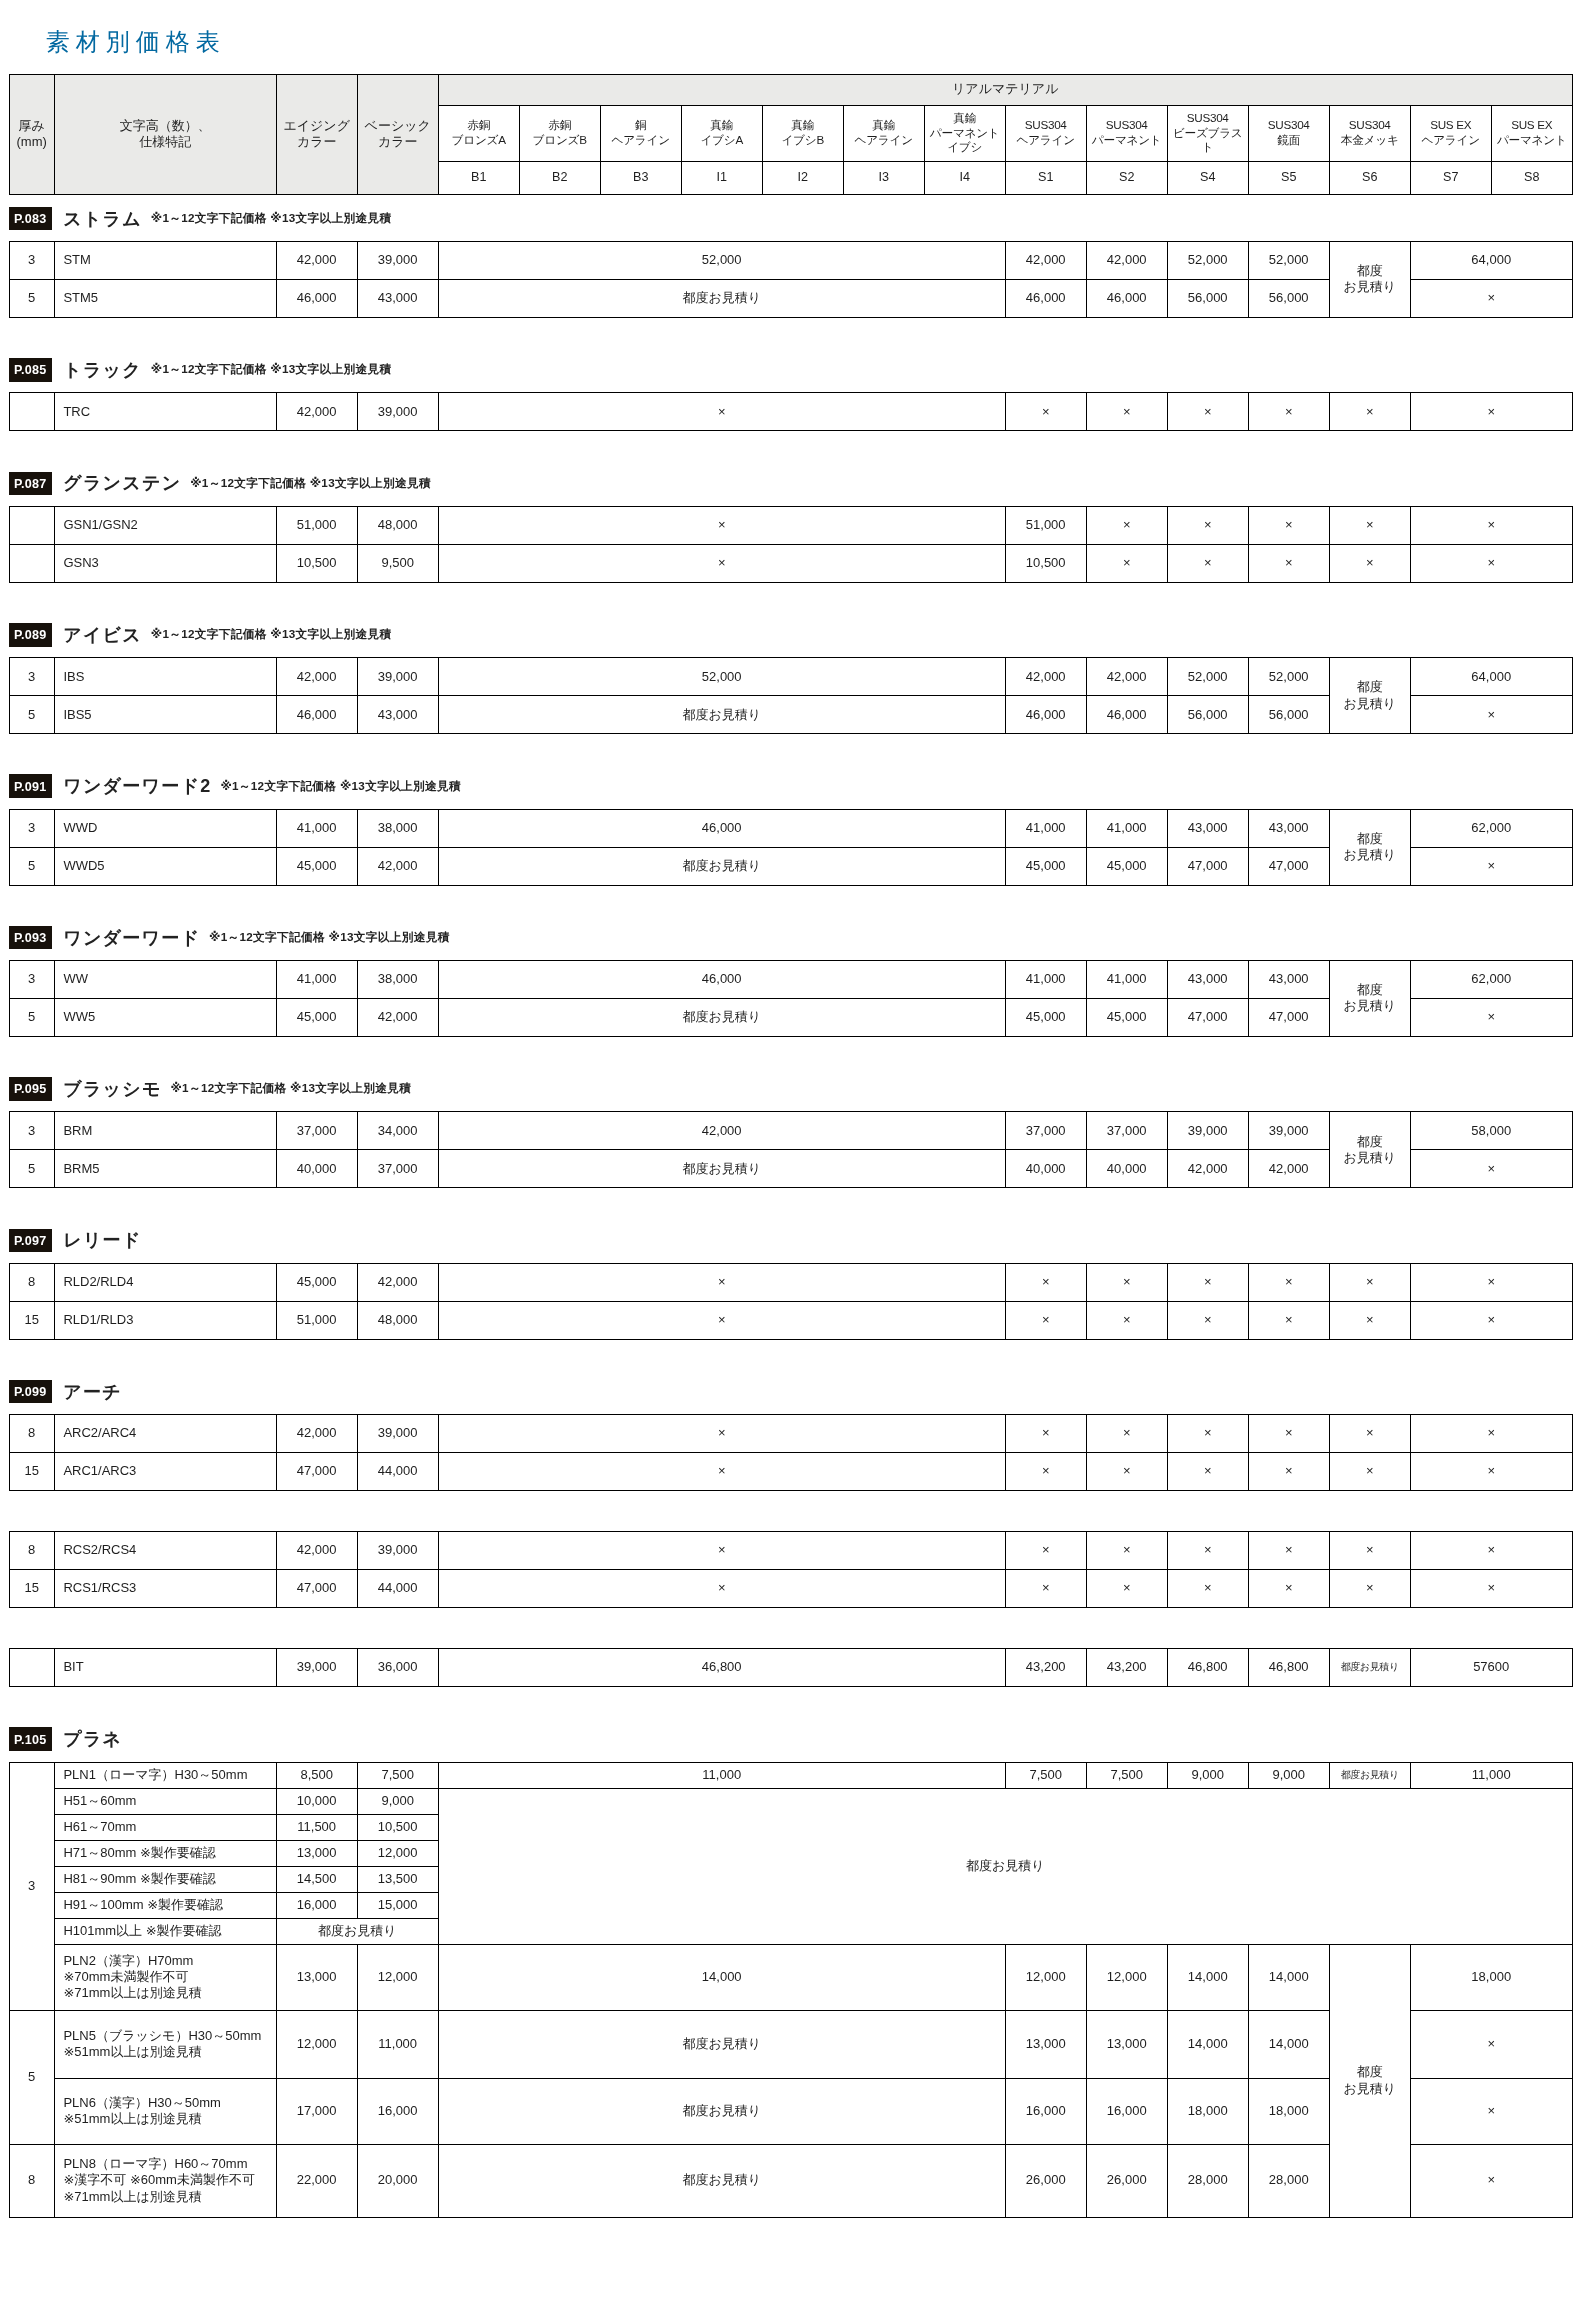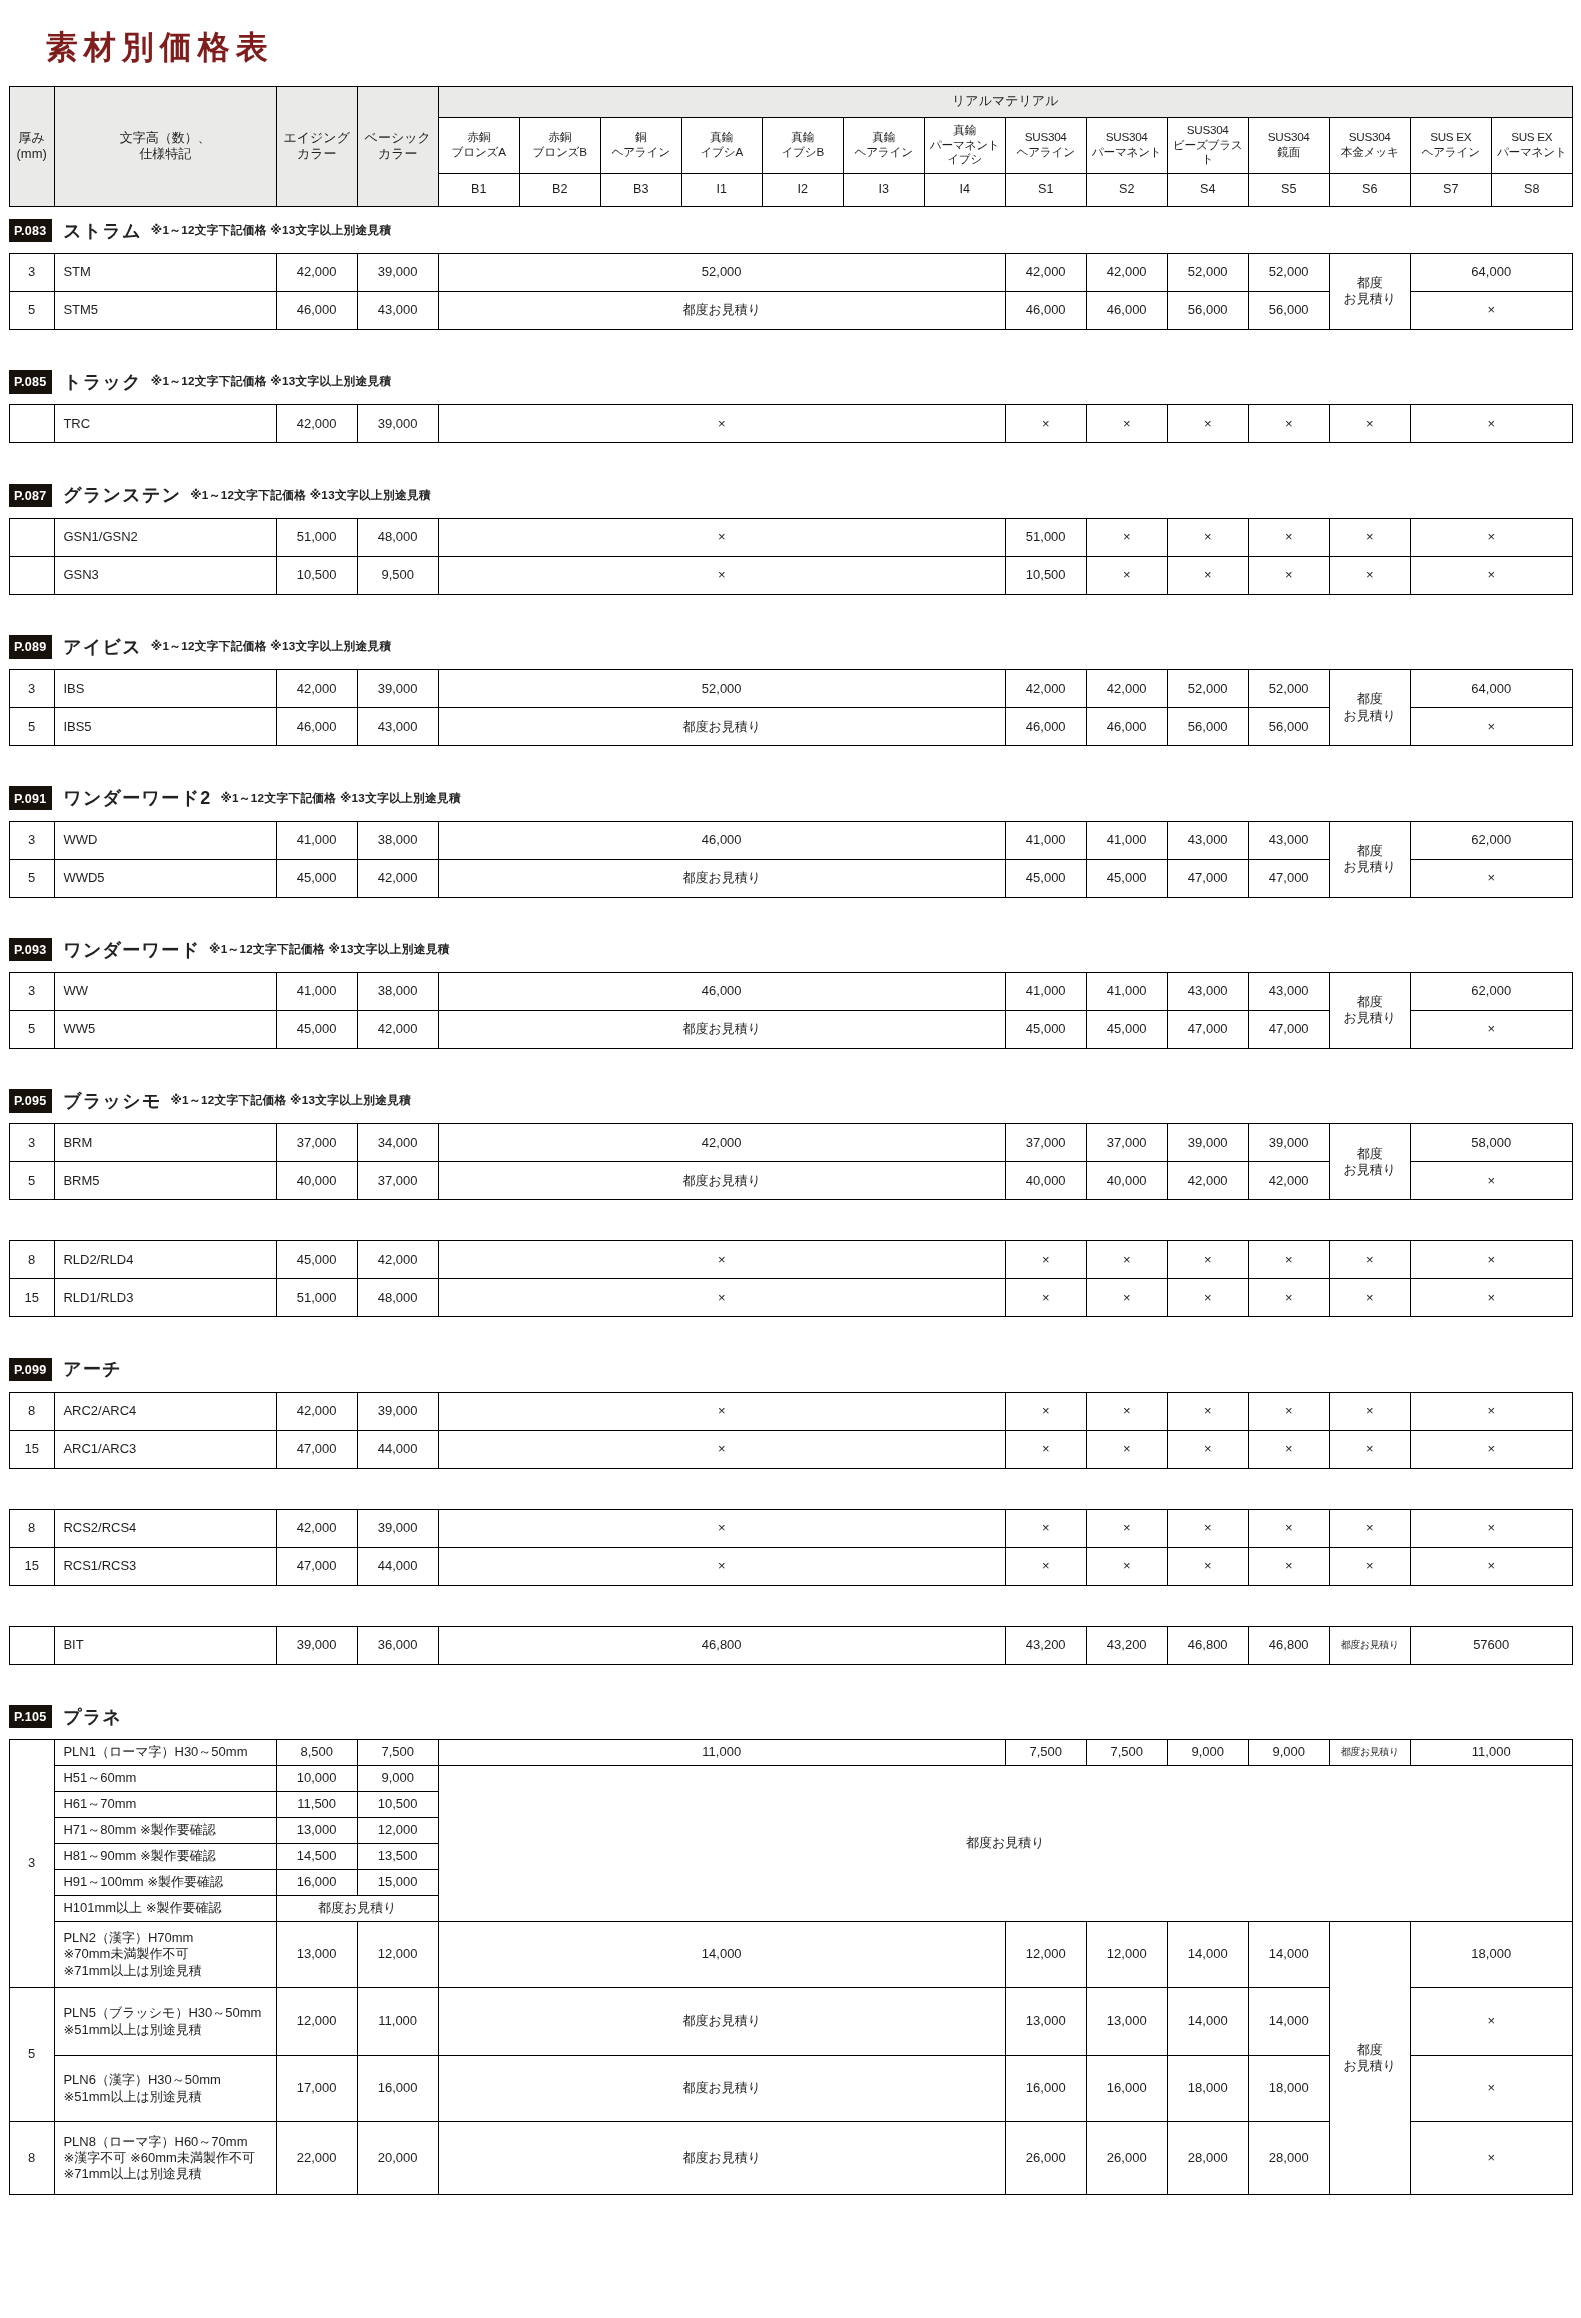--- a/index.html
+++ b/index.html
@@ -36,21 +36,21 @@
   }
   .house-chip1{position:absolute;left:22.6px;bottom:22.6px;width:10.4px;height:15.6px;background:#7a8c27;border:1.7px solid #4a3e35;}
   .house-chip2{position:absolute;left:26px;bottom:19px;width:10.4px;height:15.6px;background:#cd7d2a;border:1.7px solid #4a3e35;}
   .house-door{position:absolute;left:12px;bottom:7px;width:8.7px;height:14px;background:#3a2f28;}
   .logo-text{
     color:#fff;font-size:35px;font-weight:700;letter-spacing:0.9px;
     font-family:"Liberation Sans","DejaVu Sans",sans-serif;
   }
   .tagline{margin-top:6px;font-size:11.3px;font-weight:600;color:#2b2b2b;letter-spacing:0.2px;}
   .page-title{
-    margin:12px 0 0 37px;font-size:32px;font-weight:700;color:#7f1d1d;letter-spacing:6px;
+    margin:12px 0 0 37px;font-size:24px;font-weight:400;color:#0369a1;letter-spacing:6px;
   }
 
   
   table.grid{
     border-collapse:collapse;table-layout:fixed;width:1560px;
     border-top:1.7px solid #000;border-bottom:1.7px solid #000;
   }
   .grid th,.grid td{
     border:0.9px solid #000;
     padding:1.7px 4.3px;
@@ -556,20 +556,24 @@
               <td>40,000</td>
               <td>40,000</td>
               <td>42,000</td>
               <td>42,000</td>
               <td colspan="2">×</td>
             </tr>
           </tbody>
         </table>
       </div>
       <div class="section">
+        <div class="sec-head">
+          <span class="badge">P.097</span>
+          <span class="sec-title">レリード</span>
+        </div>
         <table class="grid">
           <colgroup>
             <col style="width: 45px;">
             <col style="width: 222px;">
             <col style="width: 81px;">
             <col style="width: 81px;">
             <col style="width: 81px;">
             <col style="width: 81px;">
             <col style="width: 81px;">
             <col style="width: 81px;">

